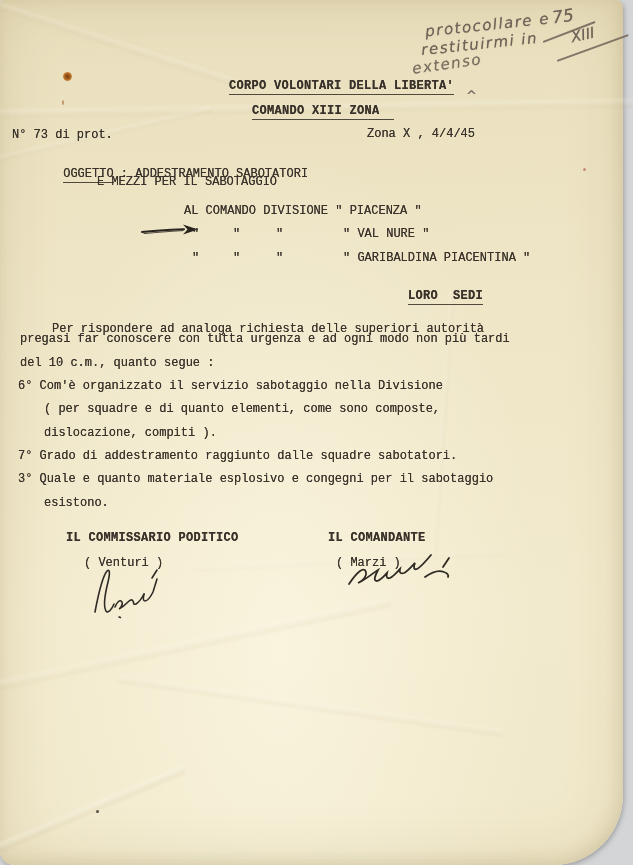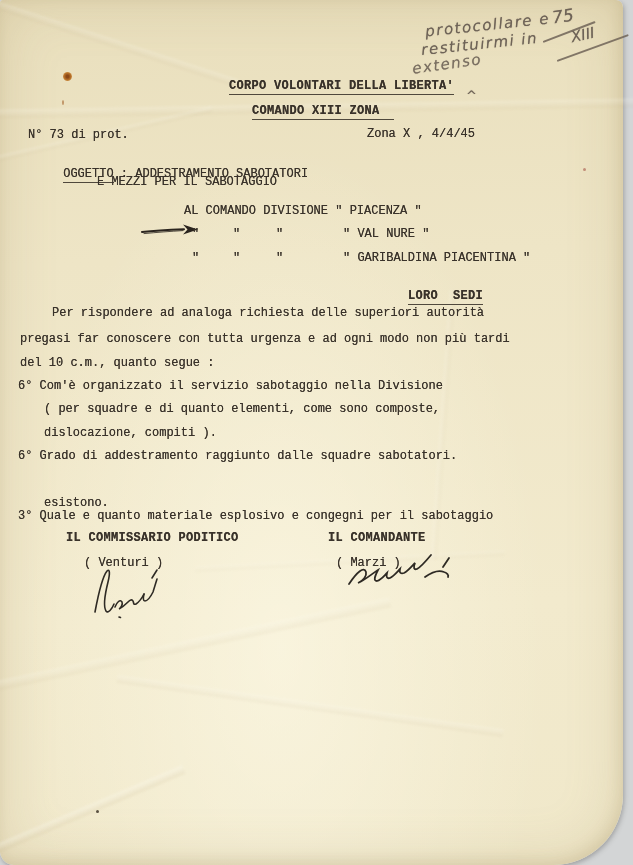--- a/index.html
+++ b/index.html
@@ -77,21 +77,21 @@
     <div class="slash" style="left:557px;top:60px;width:76px;transform:rotate(-20deg);"></div>
     <div class="pencil" style="left:466px;top:88px;font-size:13px;">^</div>
 
     <div class="tw hdr" style="left:184px;top:64px;">
       <span class="ul">CORPO VOLONTARI DELLA LIBERTA'</span>
     </div>
     <div class="tw hdr" style="left:207px;top:89px;">
       <span class="ul ul-ext">COMANDO XIII ZONA</span>
     </div>
 
-    <div class="tw" style="left:28px;top:128px;">N° 73 di prot.</div>
+    <div class="tw" style="left:12px;top:128px;">N° 73 di prot.</div>
     <div class="tw" style="left:367px;top:127px;">Zona X , 4/4/45</div>
 
     <div class="tw" style="left:20px;top:152px;">
       <span class="ul">OGGETTO</span><span> : </span><span>ADDESTRAMENTO SABOTATORI</span>
     </div>
     <div class="tw" style="left:97px;top:175px;">E MEZZI PER IL SABOTAGGIO</div>
 
     <div class="tw" style="left:184px;top:204px;">AL COMANDO DIVISIONE " PIACENZA "</div>
 
     <svg class="sig-svg" style="left:140px;top:222px;" width="62" height="16" viewBox="0 0 62 16">
@@ -106,28 +106,28 @@
 
     <div class="tw" style="left:192px;top:251px;">"</div>
     <div class="tw" style="left:233px;top:251px;">"</div>
     <div class="tw" style="left:276px;top:251px;">"</div>
     <div class="tw" style="left:343px;top:251px;">" GARIBALDINA PIACENTINA "</div>
 
     <div class="tw hdr" style="left:363px;top:274px;">
       <span class="ul">LORO  SEDI</span>
     </div>
 
-    <div class="tw" style="left:52px;top:306px;">Per rispondere ad analoga richiesta delle superiori autorità</div>
+    <div class="tw" style="left:52px;top:322px;">Per rispondere ad analoga richiesta delle superiori autorità</div>
     <div class="tw" style="left:20px;top:332px;">pregasi far conoscere con tutta urgenza e ad ogni modo non più tardi</div>
     <div class="tw" style="left:20px;top:356px;text-align:center;">del 10 c.m., quanto segue :</div>
     <div class="tw" style="left:18px;top:379px;">6° Com'è organizzato il servizio sabotaggio nella Divisione</div>
     <div class="tw" style="left:44px;top:402px;">( per squadre e di quanto elementi, come sono composte,</div>
     <div class="tw" style="left:44px;top:426px;">dislocazione, compiti ).</div>
-    <div class="tw" style="left:18px;top:449px;">6° Grado di addestramento raggiunto dalle squadre sabotatori.</div>
-    <div class="tw" style="left:18px;top:472px;margin-top:37px;">3° Quale e quanto materiale esplosivo e congegni per il sabotaggio</div>
+    <div class="tw" style="left:18px;top:449px;">7° Grado di addestramento raggiunto dalle squadre sabotatori.</div>
+    <div class="tw" style="left:18px;top:472px;">3° Quale e quanto materiale esplosivo e congegni per il sabotaggio</div>
     <div class="tw" style="left:44px;top:496px;">esistono.</div>
 
     <div class="tw hdr" style="left:60px;top:531px;margin-left:6px;">IL COMMISSARIO PODITICO</div>
     <div class="tw hdr" style="left:328px;top:531px;">IL COMANDANTE</div>
     <div class="tw" style="left:84px;top:556px;">( Venturi )</div>
     <div class="tw" style="left:336px;top:556px;">( Marzi )</div>
 
     <svg class="sig-svg" style="left:88px;top:566px;" width="84" height="54" viewBox="0 0 84 54">
       <g fill="none" stroke="#2e2a24" stroke-width="1.6" stroke-linecap="round">
         <path d="M7,46 C10,30 15,10 19,5 C22,2 22,8 20,16 C17,28 15,40 18,45 C20,48 24,43 26,38"></path>

